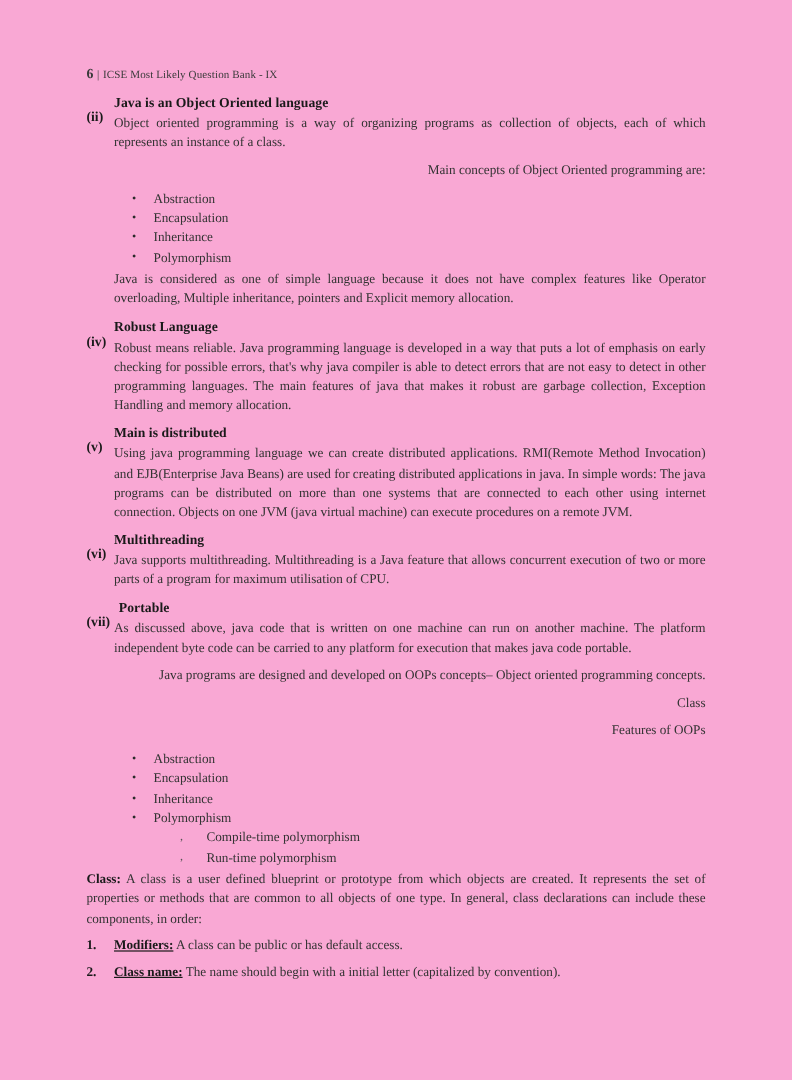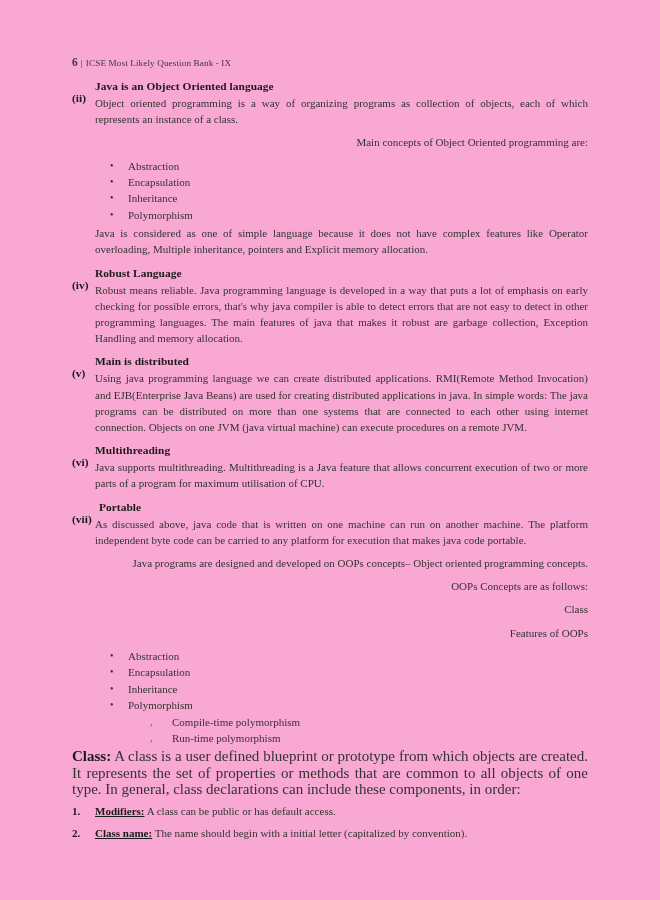--- a/index.html
+++ b/index.html
@@ -71,21 +71,21 @@
     margin: 0 0 7px 0;
     padding-left: 23px;
     font-size: 11px;
     line-height: 16.2px;
     color: #333333;
     text-align: right;
   }
   p.flush {
     margin: 0 0 6px 0;
     padding-left: 0;
-    font-size: 15px;
+    font-size: 11px;
     line-height: 16.2px;
     text-align: justify;
     color: #333333;
   }
   p.flush b { color: #1a1a1a; }
 
   
   ul.bl {
     list-style: none;
     margin: 0 0 2px 0;
@@ -188,21 +188,20 @@
     <div class="sec">
       <span class="num">(vi)</span><span>Multithreading</span>
     </div>
     <p class="body">Java supports multithreading. Multithreading is a Java feature that allows concurrent execution of two or more parts of a program for maximum utilisation of CPU.</p>
 
     <div class="sec tight">
       <span class="num">(vii)</span><span>Portable</span>
     </div>
     <p class="body">As discussed above, java code that is written on one machine can run on another machine. The platform independent byte code can be carried to any platform for execution that makes java code portable.</p>
     <p class="plain">Java programs are designed and developed on OOPs concepts– Object oriented programming concepts.</p>
-    <p class="plain">OOPs Concepts are as follows:</p>
     <p class="plain">Class</p>
     <p class="plain">Features  of OOPs</p>
     <ul class="bl">
       <li><span class="dot">•</span><span>Abstraction</span></li>
       <li><span class="dot">•</span><span>Encapsulation</span></li>
       <li><span class="dot">•</span><span>Inheritance</span></li>
       <li>
         <span class="dot">•</span><span>Polymorphism</span>
         <ul class="sub">
           <li><span class="dash">,</span><span>Compile-time polymorphism</span></li>

